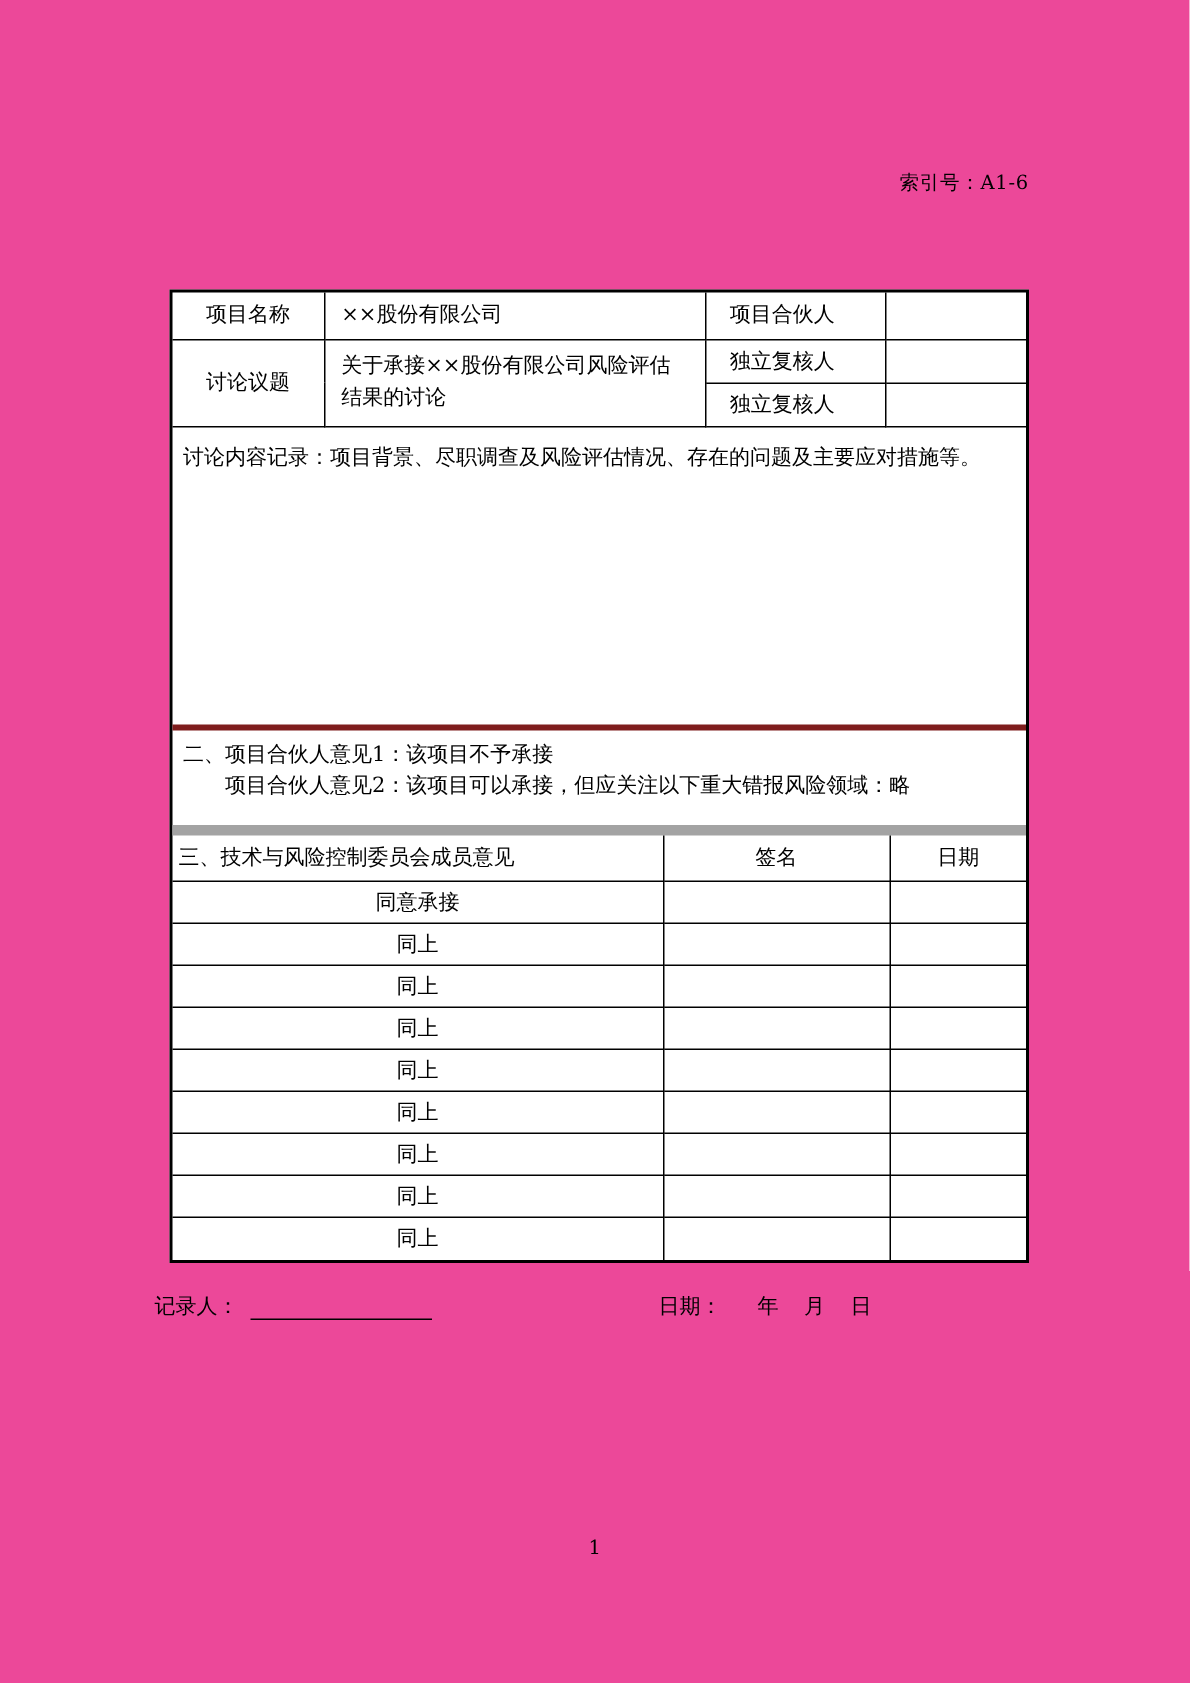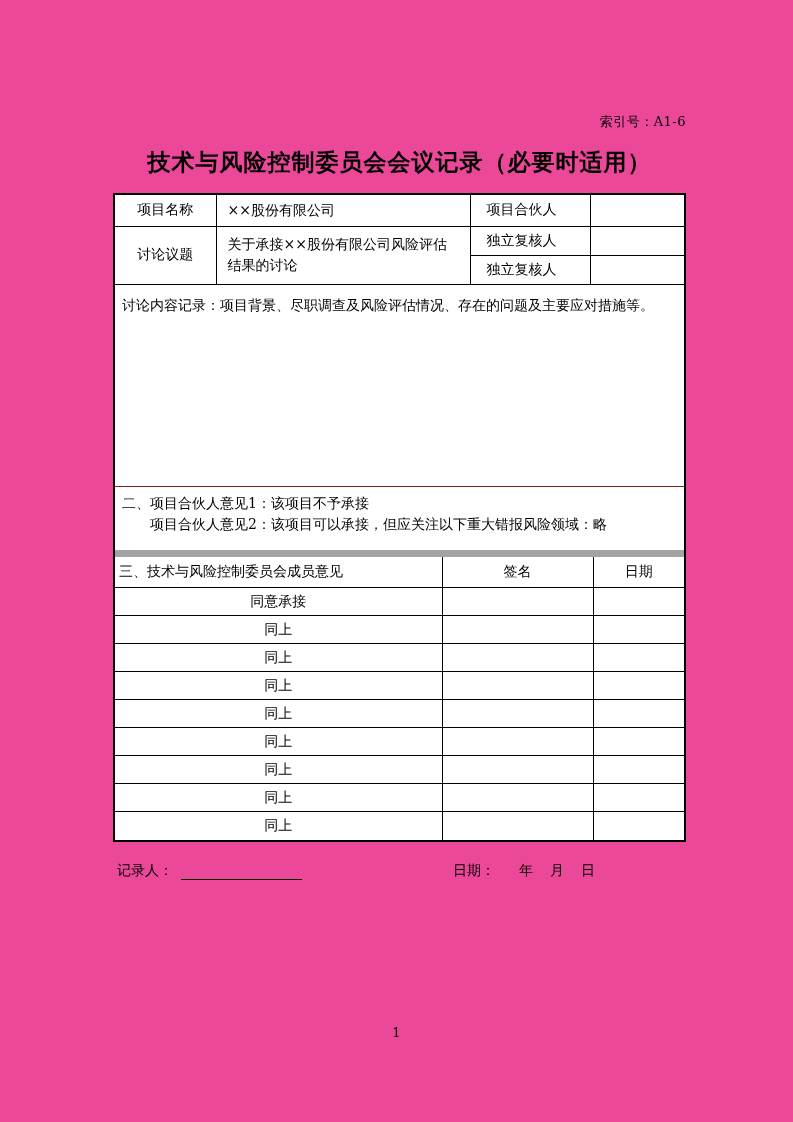--- a/index.html
+++ b/index.html
@@ -47,21 +47,21 @@
   .info-table .col3 { width: 120px; }
   .info-table .col4 { width: 94px; }
   .info-table td { height: 31px; }
   .info-table .tall { height: 29px; }
   .center { text-align: center; }
   .pad-l { padding-left: 16px; margin-left: 41px; }
   .val-cell { padding-left: 11px; padding-right: 14px; line-height: 21px; }
 
   .content-box {
     width: 569px; height: 202px;
-    border-bottom: 1px solid #7f1d1d;
+    border-bottom: 4px solid #7f1d1d;
     padding: 10px 8px 0 7px;
     line-height: 21px;
   }
   .opinion-box {
     width: 569px; height: 70px;
     border-bottom: 7px solid #a3a3a3;
     padding: 6px 12px 0 7px;
     line-height: 21px;
   }
   .opinion-line2 { padding-left: 28px; }
@@ -69,21 +69,21 @@
   .committee-table td { height: 28px; padding: 1px 4px; }
   .committee-table tr.header-row td { height: 31px; }
   .committee-table tr:last-child td { border-bottom: none; }
   .committee-table .ccol1 { width: 327px; }
   .committee-table .ccol2 { width: 151px; }
   .committee-table .ccol3 { width: 91px; }
   .committee-header-label { padding-left: 7px; }
 
   .footer-line {
     position: absolute;
-    top: 862px; left: 113px; width: 573px; height: 24px;
+    top: 862px; left: 99px; width: 573px; height: 24px;
   }
   .recorder { position: absolute; left: 4px; top: 0; }
   .sig-underline {
     position: absolute; left: 68px; top: 17px;
     width: 121px; border-bottom: 1px solid #000; height: 0;
   }
   .date-group { position: absolute; left: 325px; top: 0; margin-left: 15px; }
   .date-group .yr { margin-left: 24px; }
   .date-group .mo { margin-left: 17px; }
   .date-group .dy { margin-left: 17px; }
@@ -95,21 +95,20 @@
     font-size: 13px;
   }
 </style>
 </head>
 <body>
 
 <div class="page">
 
   <div class="index-label">索引号：A1-6</div>
 
-  <div class="doc-title">技术与风险控制委员会会议记录（必要时适用）</div>
 
   <div class="form-wrap">
 
     <table class="info-table">
       <tbody>
           <tr>
         <td class="col1 center">项目名称</td>
         <td class="col2 val-cell">××股份有限公司</td>
         <td class="col3 pad-l">项目合伙人</td>
         <td class="col4"></td>

